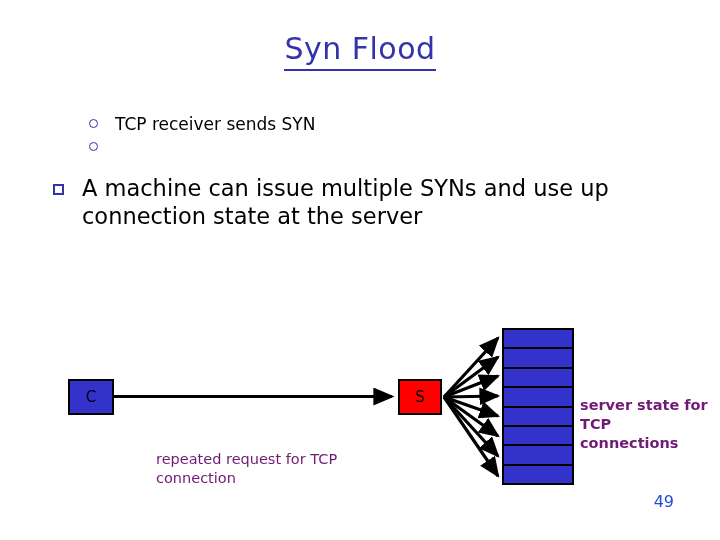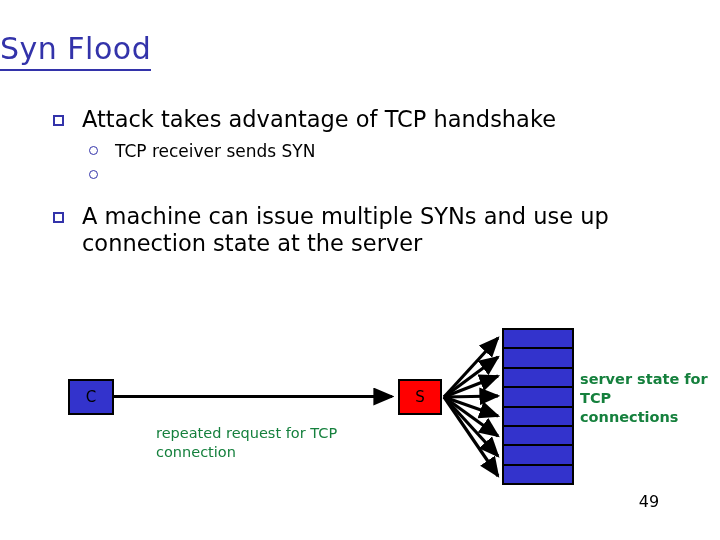--- a/index.html
+++ b/index.html
@@ -15,21 +15,21 @@
     overflow: hidden;
     font-family: "DejaVu Sans", sans-serif;
   }
 
   
   #title {
     position: absolute;
     left: 0;
     top: 32px;
     width: 720px;
-    text-align: left;
+    text-align: center;
     color: #3333AA;
     font-family: "DejaVu Sans", sans-serif;
     font-size: 30px;
     font-weight: 400;
     letter-spacing: 0.5px;
     line-height: 1.1;
   }
   #title span {
     border-bottom: 2px solid #3333AA;
     padding-bottom: 3px;
@@ -139,60 +139,57 @@
     background: #3333CC;
     border-bottom: 2px solid #000000;
     box-sizing: border-box;
   }
   .stack-cell:last-child {
     border-bottom: none;
   }
 
   .caption {
     position: absolute;
-    color: #15803d;
+    color: #701a75;
     font-size: 14.5px;
     line-height: 1.32;
+    margin-top: 26px;
   }
   #caption-request {
     left: 156px;
     top: 424px;
     width: 230px;
   }
   #caption-state {
     left: 580px;
     top: 370px;
     width: 130px;
     font-weight: 700;
   }
 
   
   #pagenum {
     position: absolute;
     left: 624px;
     top: 492px;
     width: 50px;
-    text-align: center;
-    color: #000000;
+    text-align: right;
+    color: #1d4ed8;
     font-size: 16px;
   }
 </style>
 </head>
 <body>
 
 <div id="slide">
 
   <div id="title"><span>Syn Flood</span></div>
 
   <div id="bullets">
 
-    <div class="lvl1">
-      <span class="marker"></span>
-      <span>Attack takes advantage of TCP handshake</span>
-    </div>
 
     <div class="lvl2wrap">
       <div class="lvl2">
         <span class="marker"></span>
         <span>TCP receiver sends SYN</span>
       </div>
       <div class="lvl2">
         <span class="marker"></span>
       </div>
     </div>

